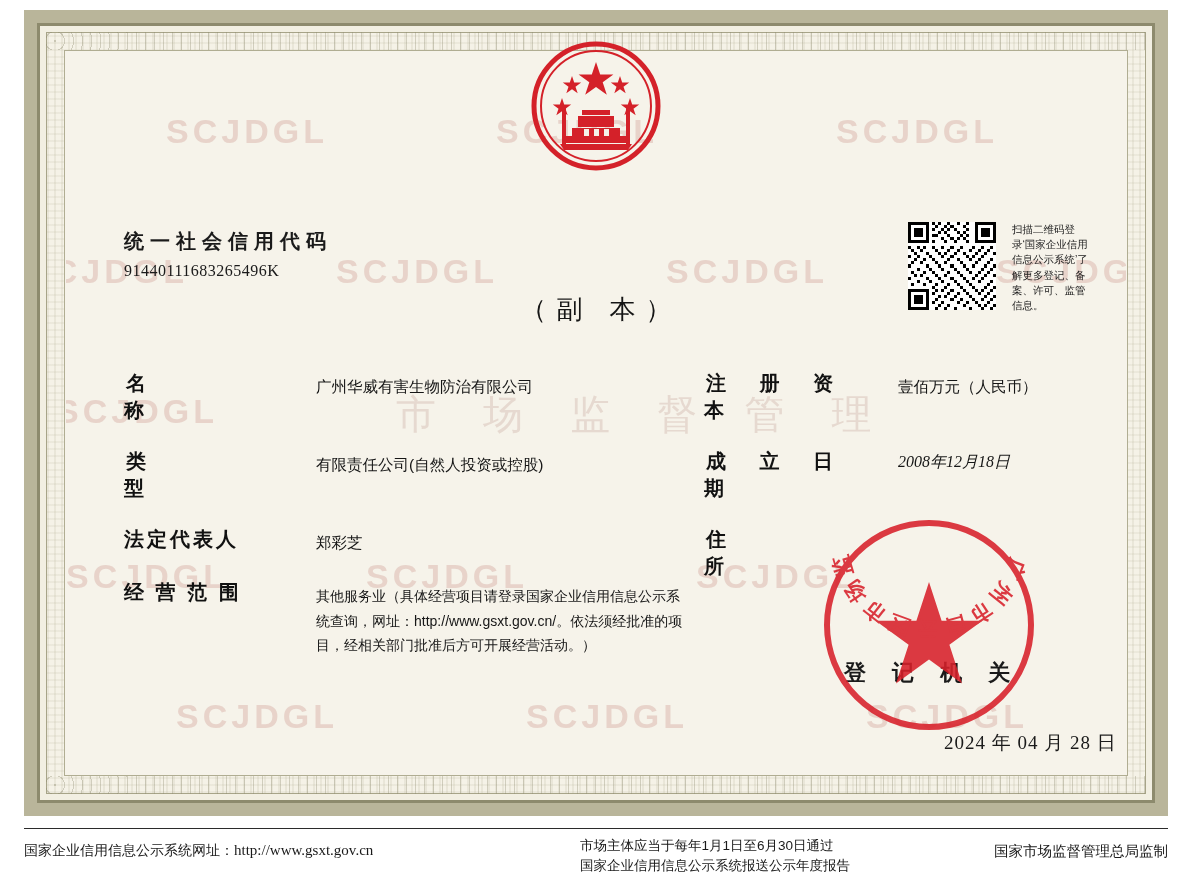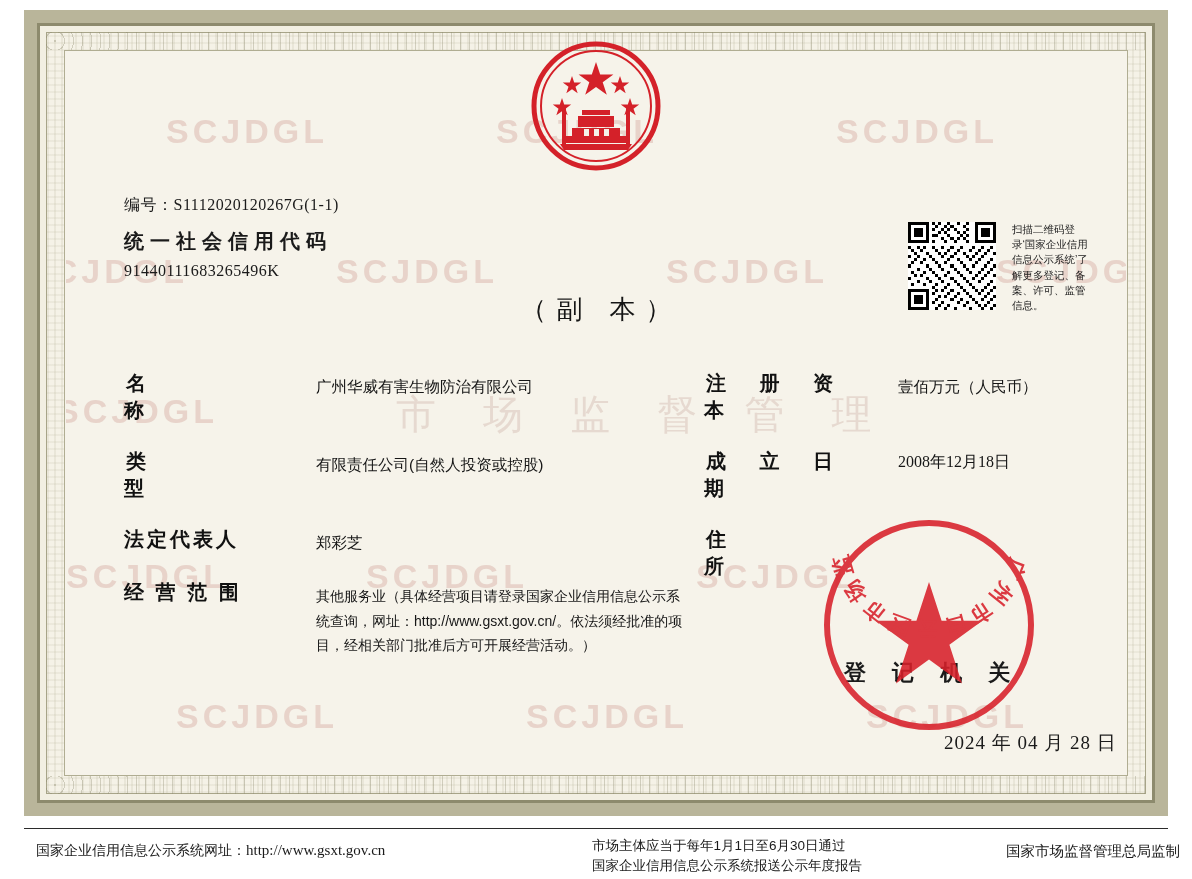--- a/index.html
+++ b/index.html
@@ -213,20 +213,21 @@
     font-size: 15.5px;
     color: #161616;
     line-height: 1.55;
     padding-top: 5px;
   }
   .fvalue-serif {
     font-family: "Liberation Serif", serif;
     font-size: 16px;
     padding-top: 4px;
     color: #161616;
+    font-style: italic;
   }
   .scope-text {
     font-family: "Liberation Sans", sans-serif;
     font-size: 14px;
     line-height: 1.75;
     color: #161616;
     padding-top: 5px;
     width: 400px;
   }
 
@@ -266,21 +267,21 @@
   .footer-rule {
     position: absolute;
     left: 24px;
     top: 828px;
     width: 1144px;
     height: 1px;
     background: #2b2b2b;
   }
   .footer {
     position: absolute;
-    left: 36px;
+    left: 24px;
     top: 836px;
     width: 1144px;
     height: 40px;
   }
   .f-left {
     position: absolute;
     left: 0; top: 6px;
     font-family: "Liberation Sans", sans-serif;
     font-size: 14px;
   }
@@ -350,23 +351,20 @@
       <rect x="68" y="93" width="5" height="7" fill="#f4f1e6"></rect>
       <rect x="78" y="93" width="5" height="7" fill="#f4f1e6"></rect>
       <rect x="36" y="70" width="4" height="38" fill="#d42129"></rect>
       <rect x="100" y="70" width="4" height="38" fill="#d42129"></rect>
       <path d="M34 108 L106 108 L102 114 L38 114 Z" fill="#d42129"></path>
     </svg>
   </div>
 
   <div class="content">
 
-    <div class="serial">
-      <span class="lbl">编号：</span><span class="val">S1112020120267G(1-1)</span>
-    </div>
 
     <div class="credit-label">统一社会信用代码</div>
     <div class="credit-code">91440111683265496K</div>
 
     <div class="sub-title">（副 本）</div>
 
     <div class="qr-block">
       <div class="qr">
         <svg viewBox="0 0 29 29" width="88" height="88" shape-rendering="crispEdges" aria-hidden="true">
           <rect width="29" height="29" fill="#ffffff"></rect>

